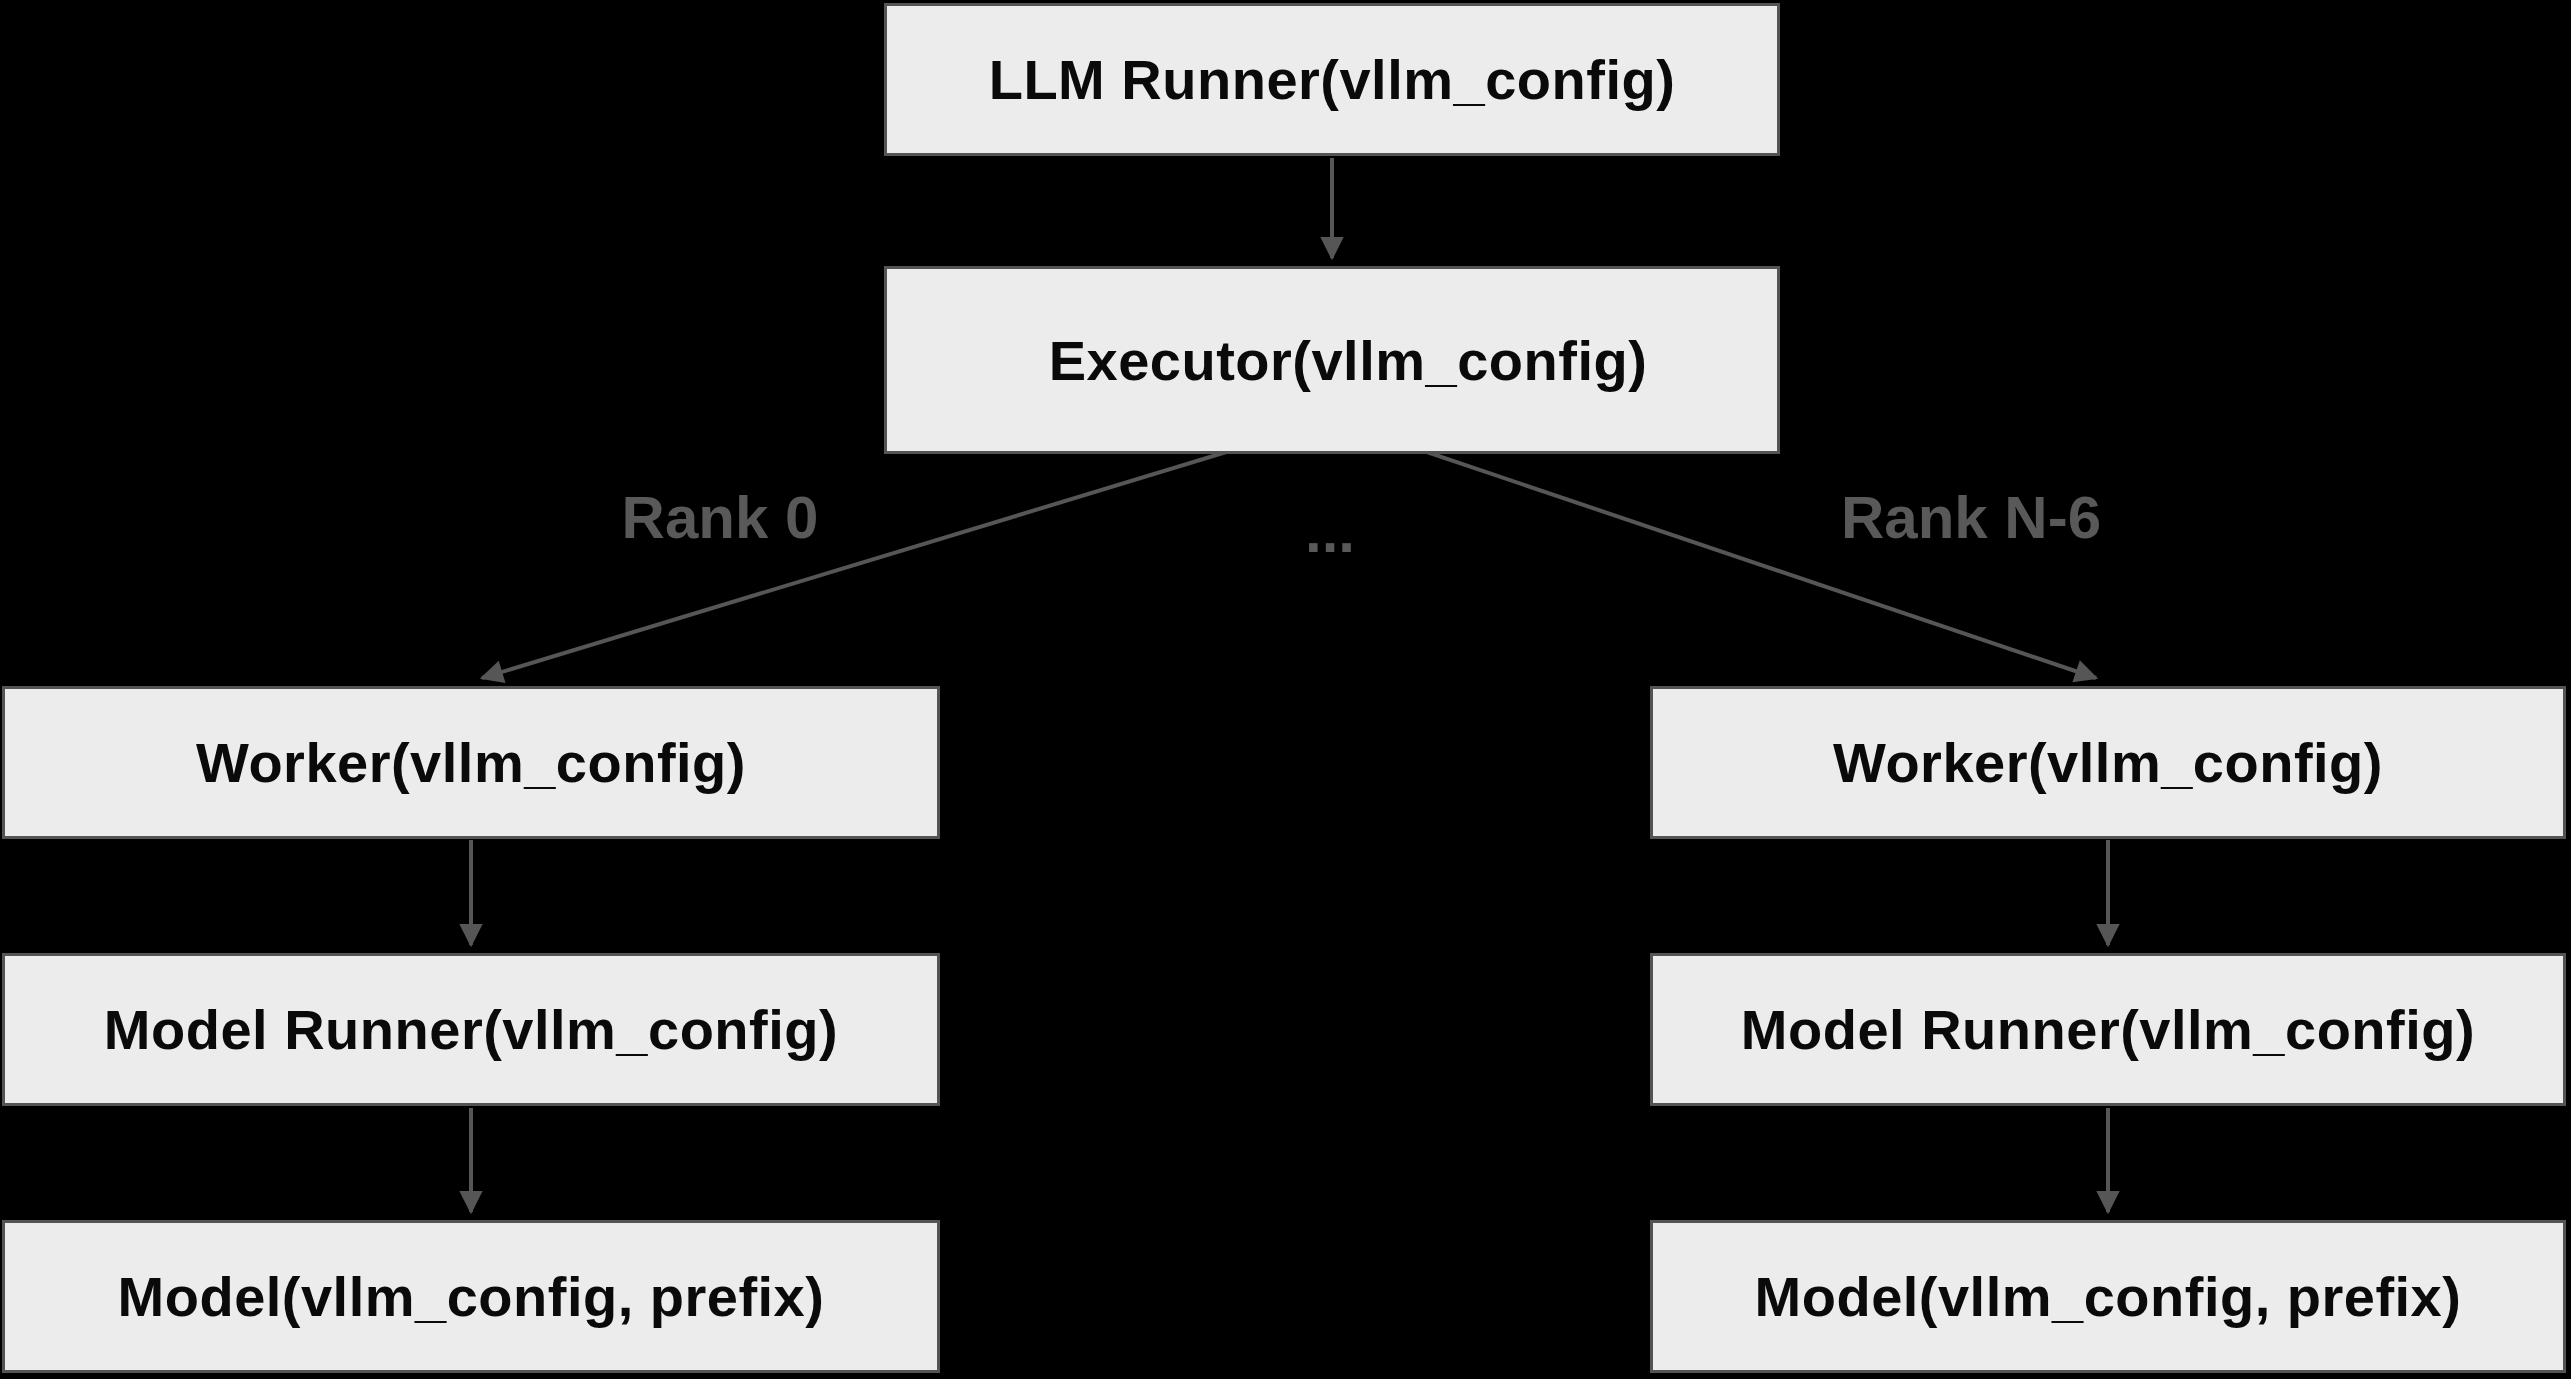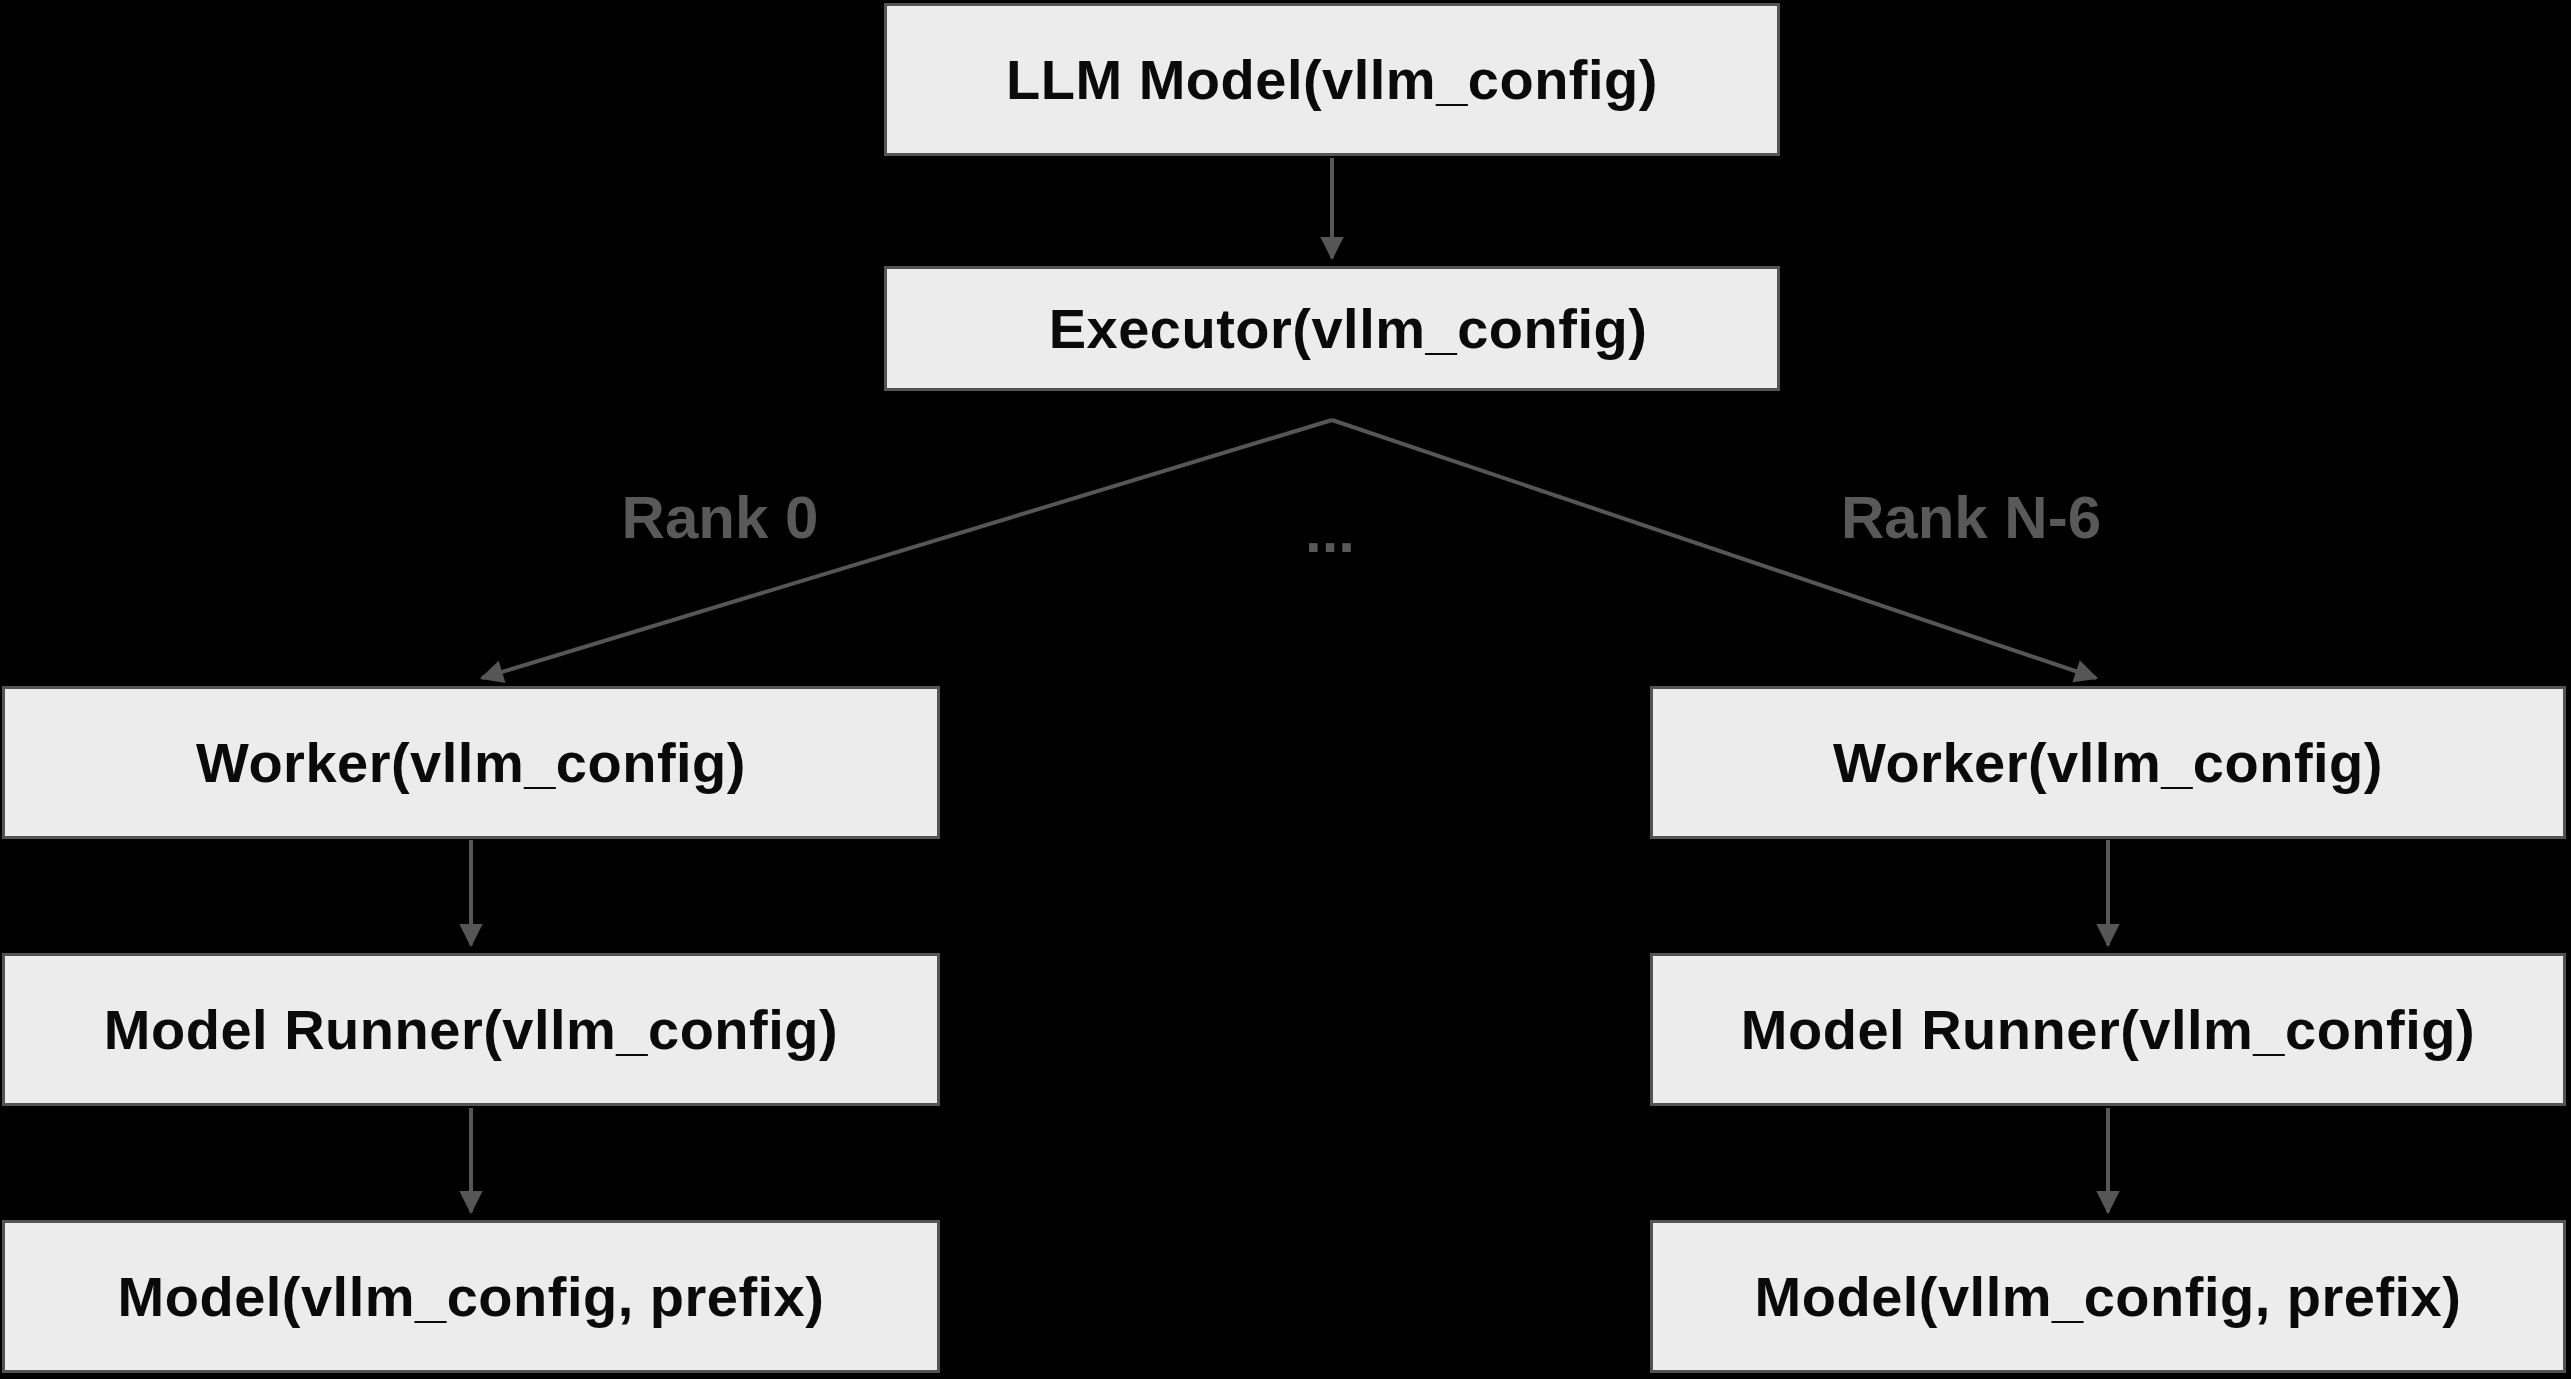--- a/index.html
+++ b/index.html
@@ -47,21 +47,21 @@
   .edge-label{
     position:absolute;
     transform:translate(-50%,-50%);
     color:var(--edge-label);
     font-size:60px;
     font-weight:700;
     white-space:nowrap;
   }
   
   .n-llm-engine      {left:884px;  top:3px;    width:896px; height:153px;}
-  .n-executor        {left:884px;  top:266px;  width:896px; height:125px;padding-left:32px;}
+  .n-executor        {left:884px;  top:266px;  width:896px; height:188px;padding-left:32px;}
   .n-worker-left     {left:2px;    top:686px;  width:938px; height:153px;}
   .n-worker-right    {left:1650px; top:686px;  width:916px; height:153px;}
   .n-runner-left     {left:2px;    top:953px;  width:938px; height:153px;}
   .n-runner-right    {left:1650px; top:953px;  width:916px; height:153px;}
   .n-model-left      {left:2px;    top:1220px; width:938px; height:153px;}
   .n-model-right     {left:1650px; top:1220px; width:916px; height:153px;}
   
   .l-rank0   {left:720px;  top:517px;}
   .l-ellipsis{left:1330px; top:531px;}
   .l-rankn   {left:1971px; top:517px;}
@@ -80,21 +80,21 @@
     <line x1="1332" y1="158" x2="1332" y2="258" marker-end="url(#arrow)"></line>
     <line x1="1332" y1="420" x2="482" y2="678" marker-end="url(#arrow)"></line>
     <line x1="1332" y1="420" x2="2096" y2="678" marker-end="url(#arrow)"></line>
     <line x1="471" y1="840" x2="471" y2="945" marker-end="url(#arrow)"></line>
     <line x1="471" y1="1108" x2="471" y2="1212" marker-end="url(#arrow)"></line>
     <line x1="2108" y1="840" x2="2108" y2="945" marker-end="url(#arrow)"></line>
     <line x1="2108" y1="1108" x2="2108" y2="1212" marker-end="url(#arrow)"></line>
   </svg>
 
   <div class="node n-llm-engine">
-    <span>LLM Model(vllm_config)</span>
+    <span>LLM Runner(vllm_config)</span>
   </div>
 
   <div class="node n-executor">
     <span>Executor(vllm_config)</span>
   </div>
 
   <div class="node n-worker-left">
     <span>Worker(vllm_config)</span>
   </div>
 

